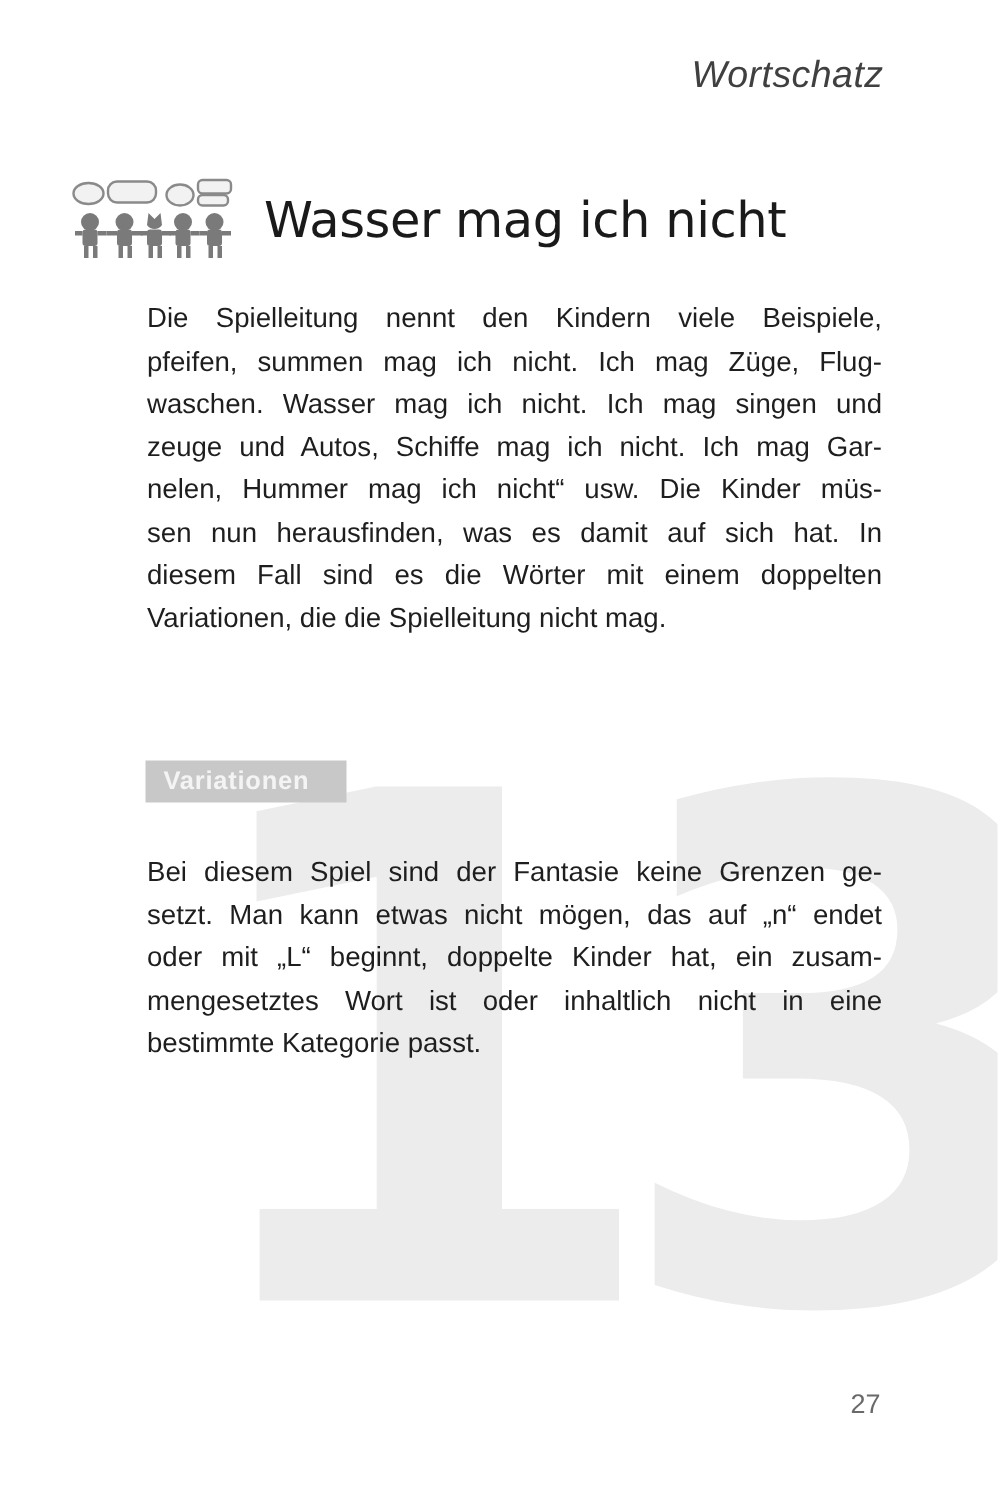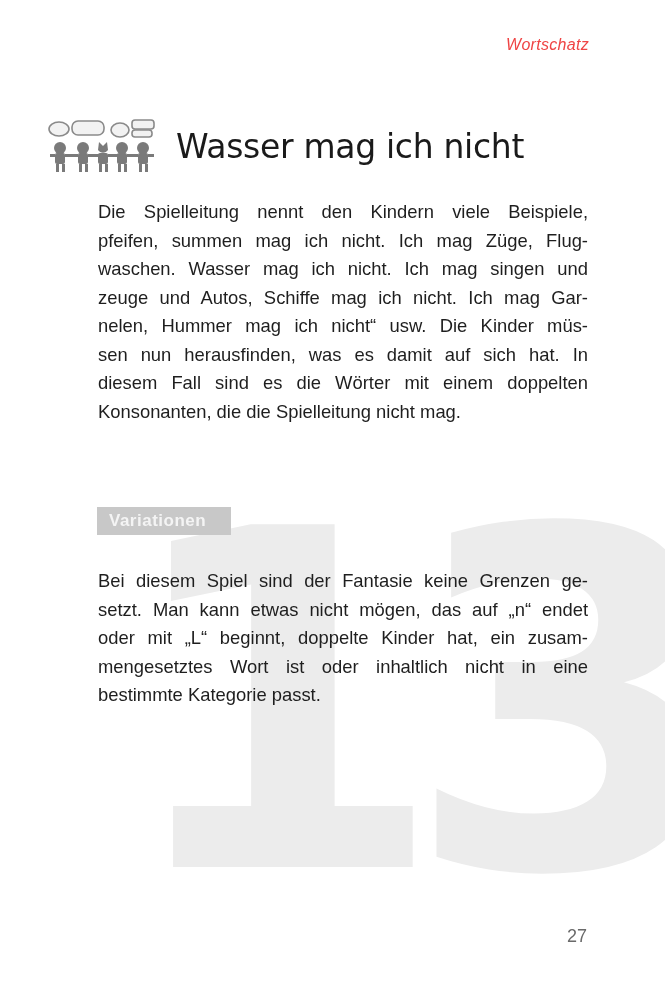--- a/index.html
+++ b/index.html
@@ -29,22 +29,22 @@
       color: #ececec;
       z-index: 0;
       user-select: none;
     }
 
     .running-head {
       position: absolute;
       top: 36px;
       right: 76px;
       font-style: italic;
-      font-size: 16px;
-      color: #ef4444;
+      font-size: 25px;
+      color: #404040;
       letter-spacing: 0.3px;
       z-index: 1;
     }
 
     .title-row {
       position: absolute;
       left: 46px;
       top: 118px;
       display: flex;
       align-items: center;
@@ -159,21 +159,21 @@
   </div>
 
   <p class="para p1">
     <span class="ln">Die Spielleitung nennt den Kindern viele Beispiele,</span>
     <span class="ln">pfeifen, summen mag ich nicht. Ich mag Züge, Flug-</span>
     <span class="ln">waschen. Wasser mag ich nicht. Ich mag singen und</span>
     <span class="ln">zeuge und Autos, Schiffe mag ich nicht. Ich mag Gar-</span>
     <span class="ln">nelen, Hummer mag ich nicht“ usw. Die Kinder müs-</span>
     <span class="ln">sen nun herausfinden, was es damit auf sich hat. In</span>
     <span class="ln">diesem Fall sind es die Wörter mit einem doppelten</span>
-    <span class="ln last">Konsonanten, die die Spielleitung nicht mag.</span>
+    <span class="ln last">Variationen, die die Spielleitung nicht mag.</span>
   </p>
 
   <div class="section-badge">Variationen</div>
 
   <p class="para p2">
     <span class="ln">Bei diesem Spiel sind der Fantasie keine Grenzen ge-</span>
     <span class="ln">setzt. Man kann etwas nicht mögen, das auf „n“ endet</span>
     <span class="ln">oder mit „L“ beginnt, doppelte Kinder hat, ein zusam-</span>
     <span class="ln">mengesetztes Wort ist oder inhaltlich nicht in eine</span>
     <span class="ln last">bestimmte Kategorie passt.</span>

